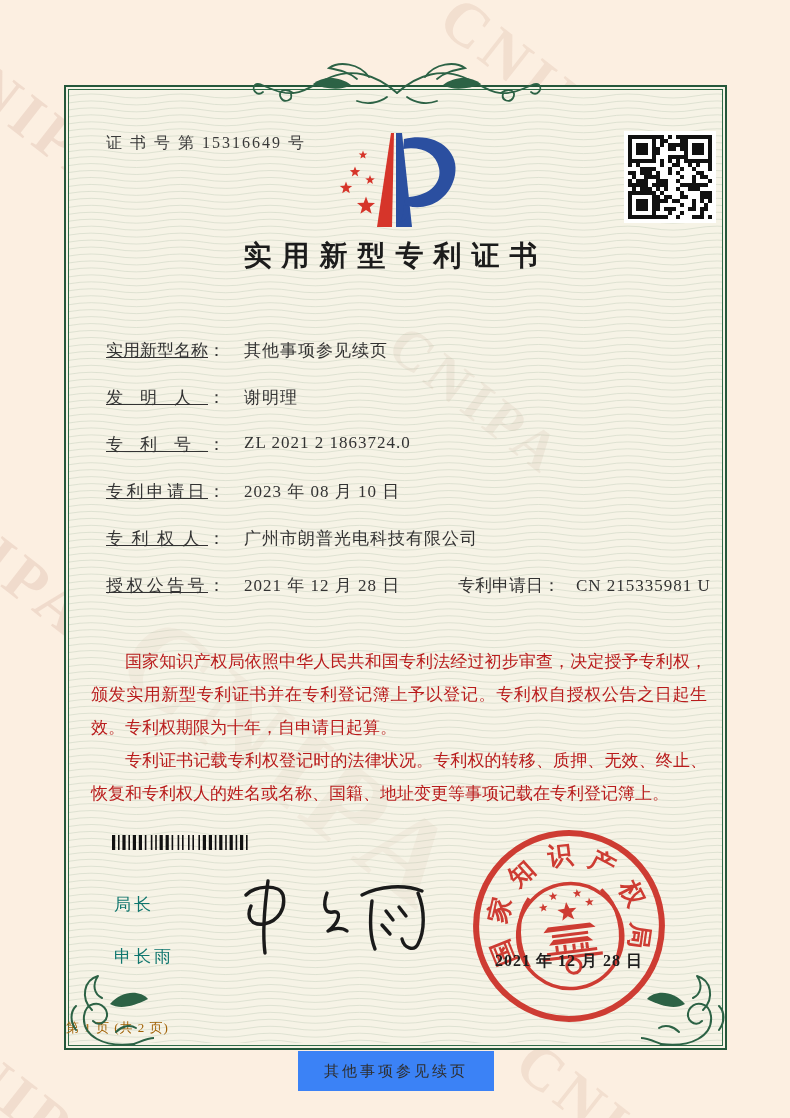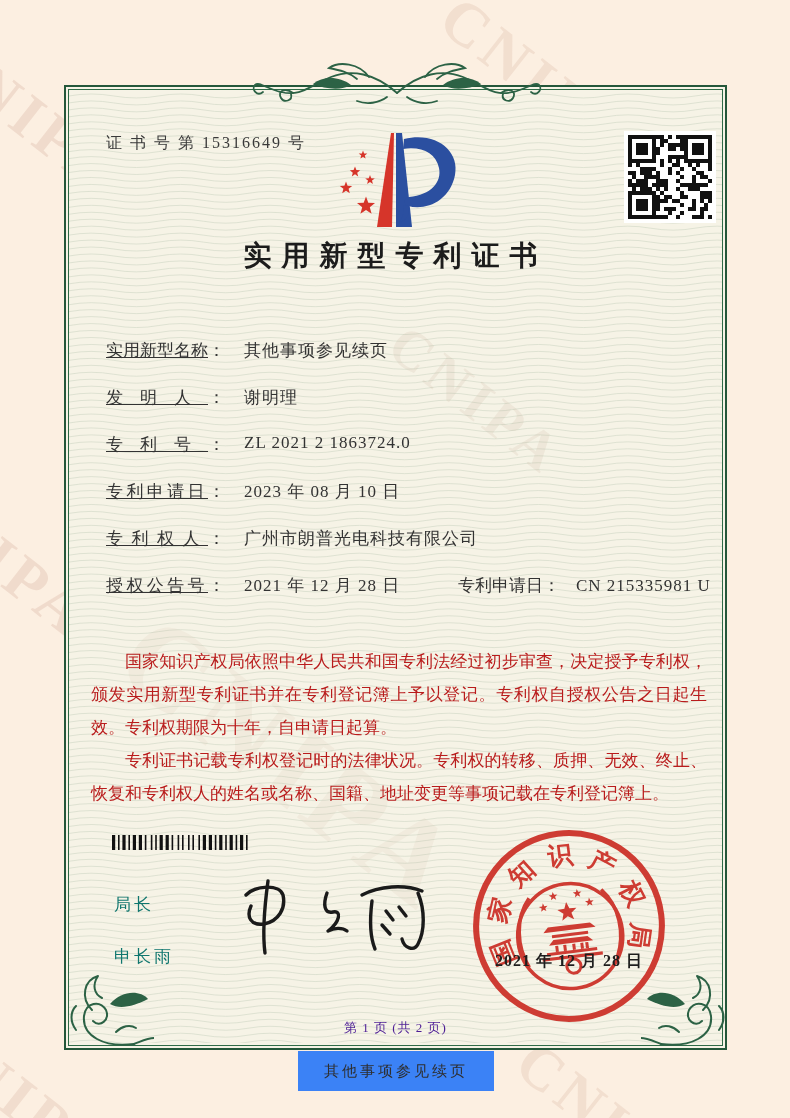--- a/index.html
+++ b/index.html
@@ -41,21 +41,21 @@
   .barcode{position:absolute;left:46px;top:748px;width:200px;height:15px;}
   
   .director{position:absolute;left:48px;top:806px;font-size:17px;color:#0f766e;letter-spacing:3px;}
   .director .name{margin-top:29px;}
   .sig{position:absolute;left:158px;top:778px;width:230px;height:110px;}
   
   .seal{position:absolute;left:400px;top:736px;width:206px;height:206px;opacity:.93;transform:rotate(-7deg);}
   .seal-date{position:absolute;left:398px;top:864px;width:210px;text-align:center;
              font-size:16px;font-weight:700;color:#1e1e1e;letter-spacing:1px;z-index:4;}
   
-  .pagenum{position:absolute;left:0;top:932px;width:100%;text-align:center;font-size:13px;color:#4c1d95;letter-spacing:1px;}
+  .pagenum{position:absolute;left:0;top:932px;width:100%;text-align:left;font-size:13px;color:#a16207;letter-spacing:1px;}
   
   .flourish-top{position:absolute;left:181px;top:-30px;width:300px;height:52px;z-index:4;}
   .corner{position:absolute;width:92px;height:84px;z-index:4;}
   .corner.bl{left:-4px;top:883px;}
   .corner.br{left:575px;top:883px;transform:scaleX(-1);}
   
   .note-box{position:absolute;left:298px;top:1051px;width:196px;height:40px;background:#3b82f6;
             z-index:2;display:flex;align-items:center;justify-content:center;}
   .note-box span{font-size:15px;letter-spacing:3px;color:#2e2e2e;}
 </style>

